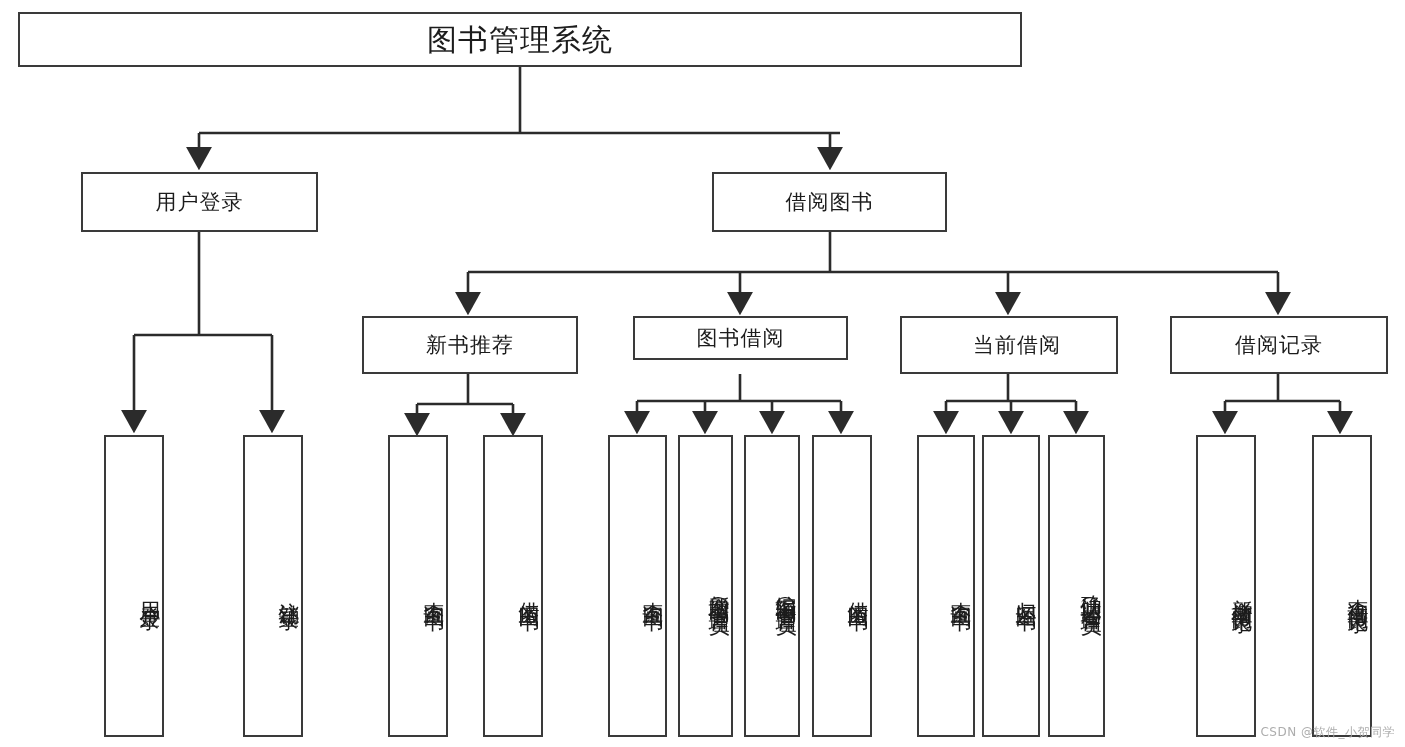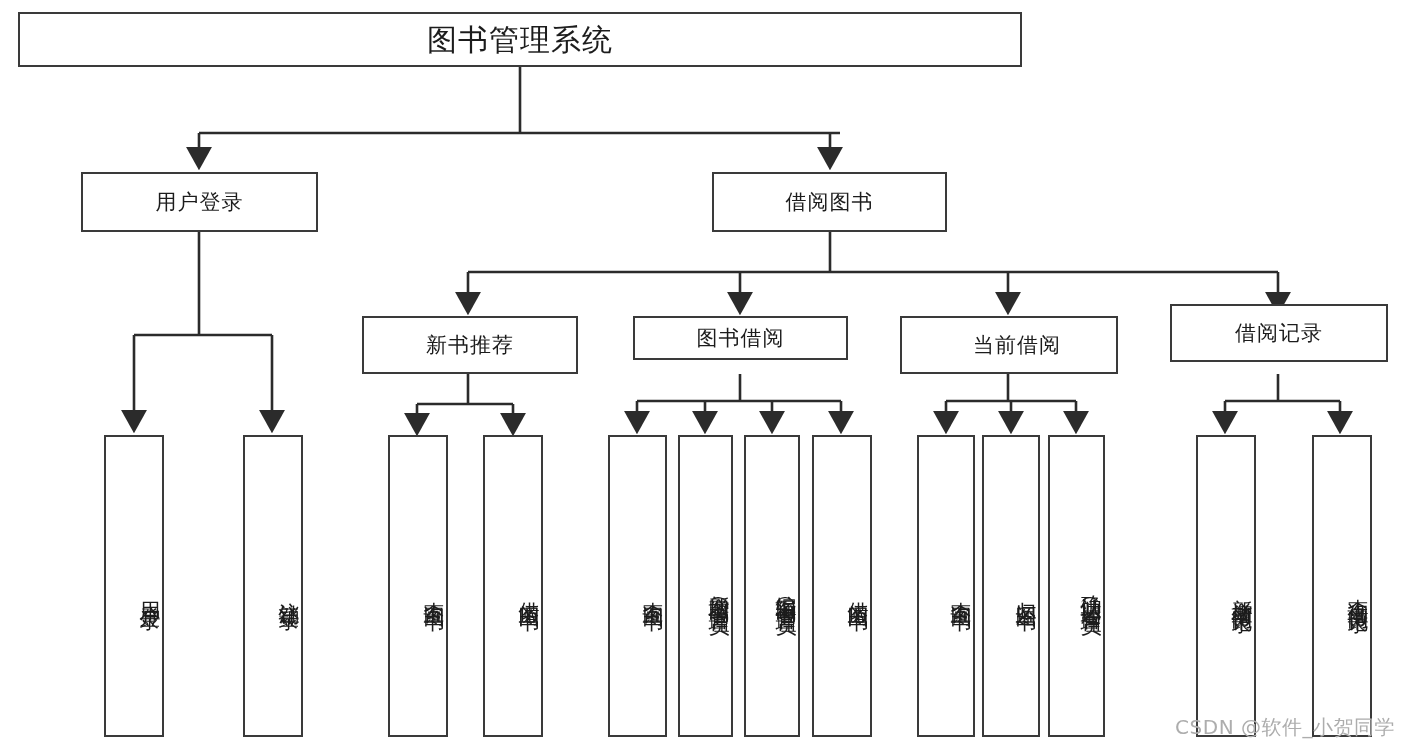--- a/index.html
+++ b/index.html
@@ -55,21 +55,21 @@
   }
   .node.vert > span{
     display:block;
     writing-mode:vertical-rl;
     text-orientation:upright;
   }
   #watermark{
     position:absolute;
     right:10px;
     bottom:6px;
-    font-size:20px;
+    font-size:12px;
     color:#adadad;
     letter-spacing:0.5px;
     white-space:nowrap;
     pointer-events:none;
   }
 </style>
 </head>
 <body>
 
 <div id="canvas">
@@ -137,21 +137,21 @@
 
   <div class="node horiz" style="left:362px; top:316px; width:216px; height:58px;text-align:right;">
     <span>新书推荐</span>
   </div>
   <div class="node horiz" style="left:633px; top:316px; width:215px; height:44px;">
     <span>图书借阅</span>
   </div>
   <div class="node horiz" style="left:900px; top:316px; width:218px; height:58px;padding-left:16px;">
     <span>当前借阅</span>
   </div>
-  <div class="node horiz" style="left:1170px; top:304px; width:218px; height:58px;">
+  <div class="node horiz" style="left:1170px; top:316px; width:218px; height:58px;">
     <span>借阅记录</span>
   </div>
 
   <div class="node vert" style="left:104px; top:435px; width:60px; height:302px;">
     <span>用户登录</span>
   </div>
   <div class="node vert" style="left:243px; top:435px; width:60px; height:302px;">
     <span>注销登录</span>
   </div>
 

